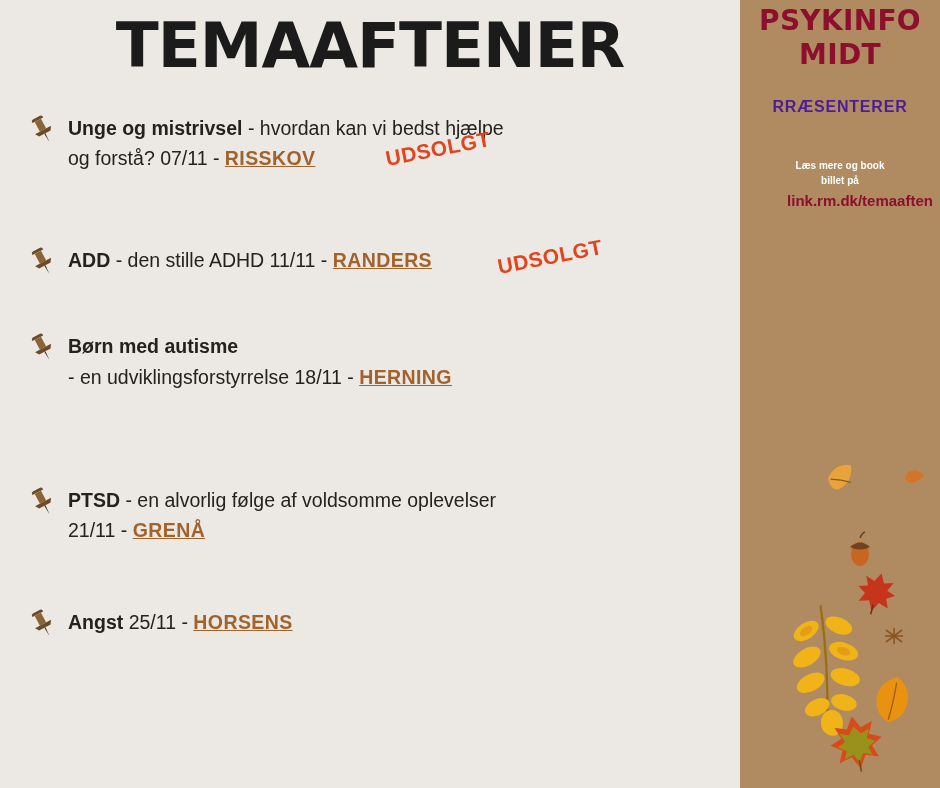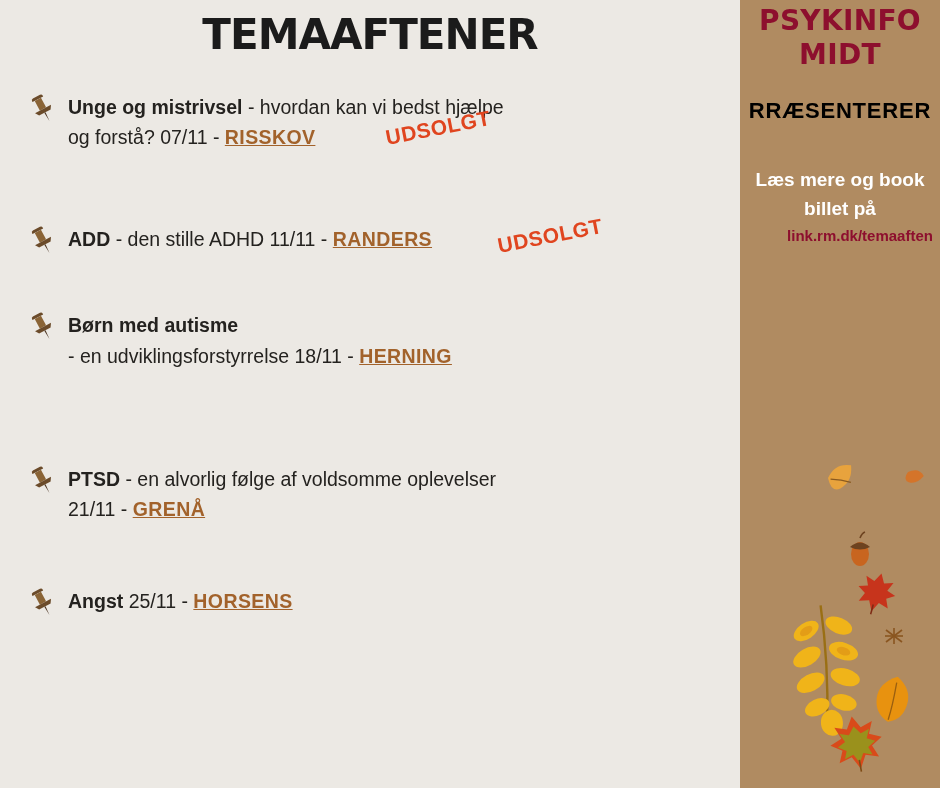--- a/index.html
+++ b/index.html
@@ -25,21 +25,21 @@
   .left {
     position: relative;
     width: 740px;
     height: 788px;
     background: #ece9e4;
     box-sizing: border-box;
   }
   .title {
     font-family: "DejaVu Sans", sans-serif;
     font-weight: bold;
-    font-size: 42px;
+    font-size: 63px;
     letter-spacing: -1px;
     color: #1b1b1b;
     text-align: center;
     padding-top: 14px;
     margin: 0;
     line-height: 1.0;
   }
 
   .events {
     position: relative;
@@ -102,39 +102,39 @@
     color: #8d0f2e;
     font-size: 28px;
     text-align: center;
     line-height: 1.22;
     margin-top: 4px;
     letter-spacing: 0.3px;
   }
   .right .presents {
     text-align: center;
     font-weight: bold;
-    color: #000000;
-    font-size: 22px;
+    color: #4c1d95;
+    font-size: 16px;
     letter-spacing: 0.8px;
     margin-top: 26px;
   }
   .right .month {
     font-family: "DejaVu Sans", sans-serif;
     text-align: center;
     font-weight: bold;
     color: #8d0f2e;
     font-size: 26px;
     line-height: 1.25;
     margin-top: 22px;
     letter-spacing: 0.2px;
   }
   .right .booking {
     text-align: center;
     color: #ffffff;
-    font-size: 19px;
+    font-size: 10px;
     line-height: 1.5;
     margin-top: 42px;
     font-weight: bold;
   }
   .right .link {
     display: block;
     text-align: center;
     color: #8d0f2e;
     font-size: 15px;
     font-weight: bold;

